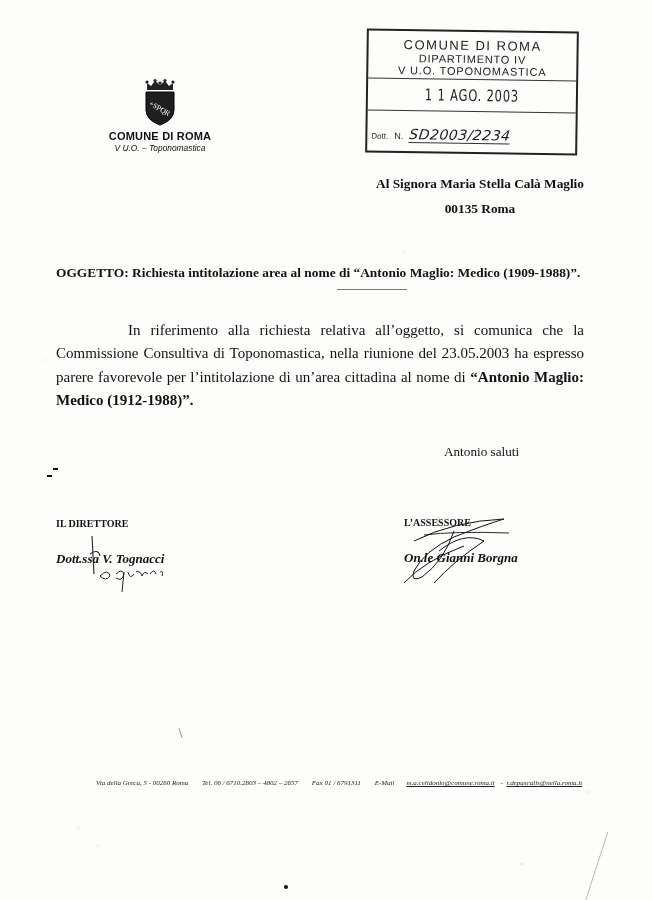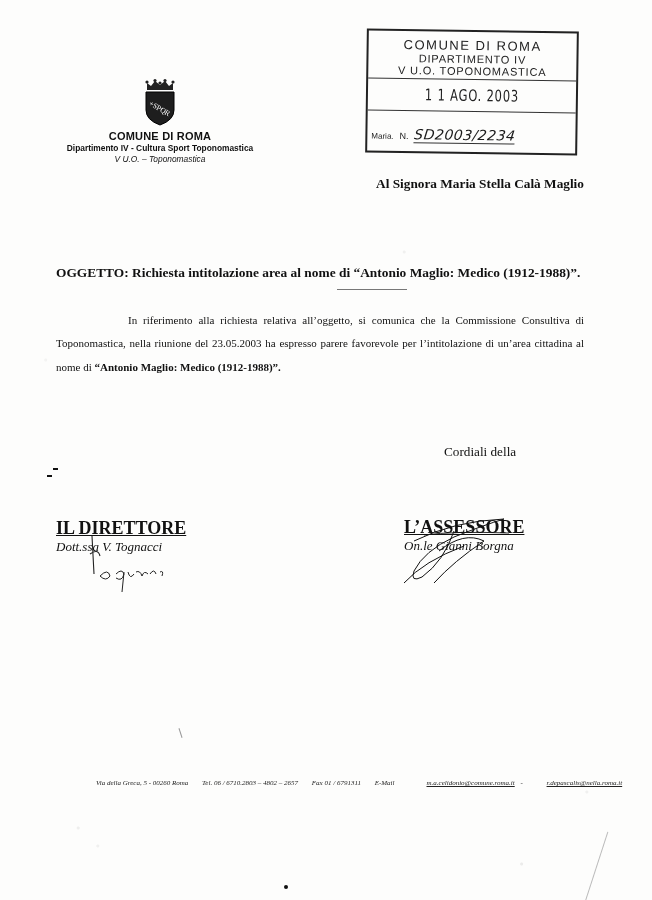--- a/index.html
+++ b/index.html
@@ -48,43 +48,43 @@
 
     
     .recipient { left: 360px; top: 172px; width: 240px; text-align: center; font-weight: bold; font-size: 13.3px; }
     .recipient div { height: 24.5px; line-height: 24px; text-align: center; }
 
     
     .subject { left: 56px; top: 265px; width: 560px; font-weight: bold; font-size: 13.4px; white-space: nowrap; }
     .subject-underline { left: 337px; top: 289px; width: 70px; border-top: 1px solid #777; }
 
     
-    .body-text { left: 56px; top: 309px; width: 528px; font-size: 11px; line-height: 23.3px; text-align: justify; }
+    .body-text { left: 56px; top: 319px; width: 528px; font-size: 15px; line-height: 23.3px; text-align: justify; }
     .body-text p { margin: 0; text-indent: 72px; }
     .body-text p.p2 { text-indent: 36px; }
     .body-text .b { font-weight: bold; }
     .closing { left: 444px; top: 444px; font-size: 13.2px; }
 
     .mark1 { left: 53px; top: 468px; width: 5px; height: 2px; background: #111; }
     .mark2 { left: 47px; top: 475px; width: 5px; height: 2px; background: #111; }
 
     
     .sig-left { left: 56px; top: 518px; }
-    .sig-role { font-weight: bold; font-size: 18px; text-decoration: underline; }
-    .sig-name { font-weight: normal; font-style: italic; font-size: 13px; margin-top: 0; }
+    .sig-role { font-weight: bold; font-size: 10px; }
+    .sig-name { font-weight: bold; font-style: italic; font-size: 13px; margin-top: 22px; }
     .sig-left .scrawl { position: absolute; left: 32px; top: 16px; width: 100px; height: 60px; }
     .sig-right { left: 404px; top: 517px; }
     .sig-right .scrawl { position: absolute; left: -10px; top: -6px; width: 130px; height: 80px; }
 
     .tick { left: 180px; top: 728px; width: 1px; height: 10px; background: #999; transform: rotate(-18deg); }
 
     
     .footer { left: 96px; top: 779px; width: 460px; font-size: 7px; font-style: italic; white-space: nowrap; color: #222; font-family: "Liberation Serif", serif; }
     .footer span { margin-right: 12px; }
-    .footer .mail { text-decoration: underline; margin-right: 4px; margin-left: 20px; }
+    .footer .mail { text-decoration: underline; margin-right: 4px; }
     .dot { left: 284px; top: 885px; width: 4px; height: 4px; border-radius: 50%; background: #111; }
     .edge { left: 595px; top: 830px; width: 1px; height: 80px; background: #bbb; transform: rotate(18deg); }
   </style>
 </head>
 <body>
 
 <div class="speckle"></div>
 
 <div class="abs letterhead">
   <svg class="crest" viewBox="0 0 36 48">
@@ -93,53 +93,53 @@
     <circle cx="5" cy="4" r="1.6" fill="#222"></circle>
       <circle cx="13" cy="2.5" r="1.6" fill="#222"></circle>
     <circle cx="18" cy="5" r="1.6" fill="#222"></circle>
       <circle cx="23" cy="2.5" r="1.6" fill="#222"></circle>
     <circle cx="31" cy="4" r="1.6" fill="#222"></circle>
 
     <path d="M4 14 L32 14 L32 32 Q32 42 18 47 Q4 42 4 32 Z" fill="#1e1e1e" stroke="#000" stroke-width="1"></path>
     <text x="18" y="33" font-size="7.5" fill="#fff" text-anchor="middle" transform="rotate(30 18 30)" font-family="Liberation Serif, serif">+SPQR</text>
   </svg>
   <div class="lh-title">COMUNE DI ROMA</div>
-  <div class="lh-dept">Dipartimento IV - Cultura Sport Toponomastica</div>
   <div class="lh-uo">V U.O. – Toponomastica</div>
 </div>
 
 <div class="abs stamp">
   <div class="s-title">COMUNE DI ROMA</div>
   <div class="s-dept">DIPARTIMENTO IV</div>
   <div class="s-uo">V U.O. TOPONOMASTICA</div>
   <div class="s-line"></div>
   <div class="s-date">1 1 AGO. 2003</div>
   <div class="s-line"></div>
   <div class="s-prot">
-    <span>Maria.</span>
+    <span>Dott.</span>
     <span class="n">N.</span>
     <span class="s-protnum">SD2003/2234</span>
   </div>
 </div>
 
 <div class="abs recipient">
   <div>Al Signora Maria Stella Calà Maglio</div>
+  <div>00135 Roma</div>
 </div>
 
 <div class="abs subject">
   <span>OGGETTO:</span>
-  <span>Richiesta intitolazione area al nome di “Antonio Maglio: Medico (1912-1988)”.</span>
+  <span>Richiesta intitolazione area al nome di “Antonio Maglio: Medico (1909-1988)”.</span>
 </div>
 <div class="abs subject-underline"></div>
 
 <div class="abs body-text">
   <p><span>In riferimento alla richiesta relativa all’oggetto, si comunica che la Commissione Consultiva di Toponomastica, nella riunione del 23.05.2003 ha espresso parere favorevole per l’intitolazione di un’area cittadina al nome di </span><span class="b">“Antonio Maglio: Medico (1912-1988)”.</span></p>
 </div>
 
-<div class="abs closing">Cordiali della</div>
+<div class="abs closing">Antonio saluti</div>
 
 <div class="abs mark1"></div>
 <div class="abs mark2"></div>
 
 <div class="abs sig-left">
   <div class="sig-role">IL DIRETTORE</div>
   <div class="sig-name">Dott.ssa V. Tognacci</div>
   <svg class="scrawl" viewBox="0 0 100 60">
     <path d="M4 2 L6 40 M2 20 Q10 14 12 22" fill="none" stroke="#222" stroke-width="1.1"></path>
     <path d="M12 42 Q20 34 22 42 Q18 48 12 42" fill="none" stroke="#222" stroke-width="1"></path>

